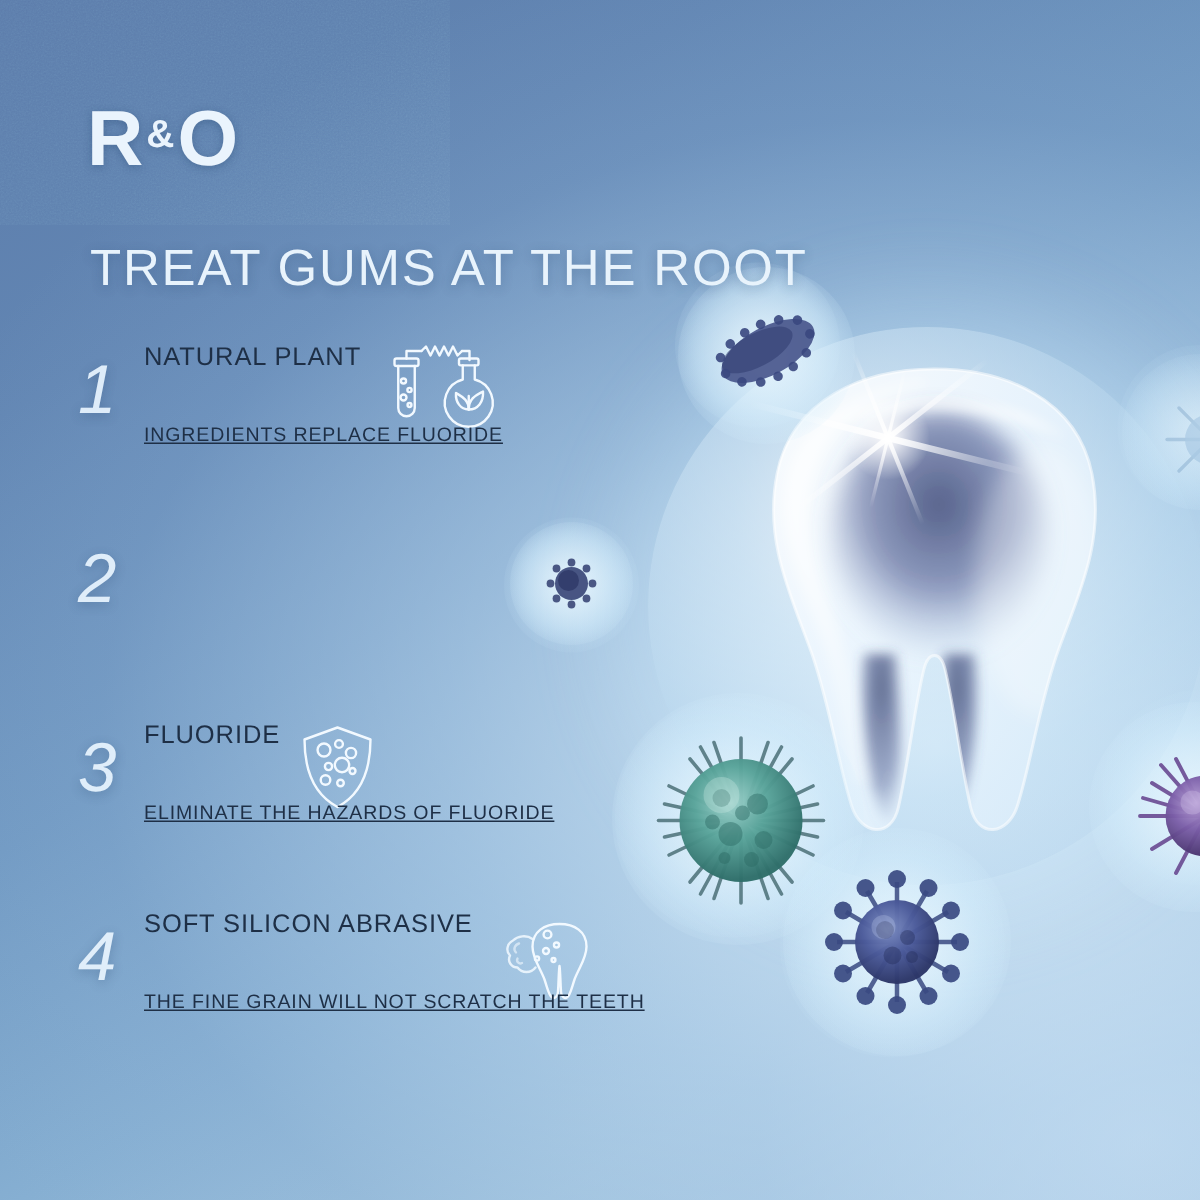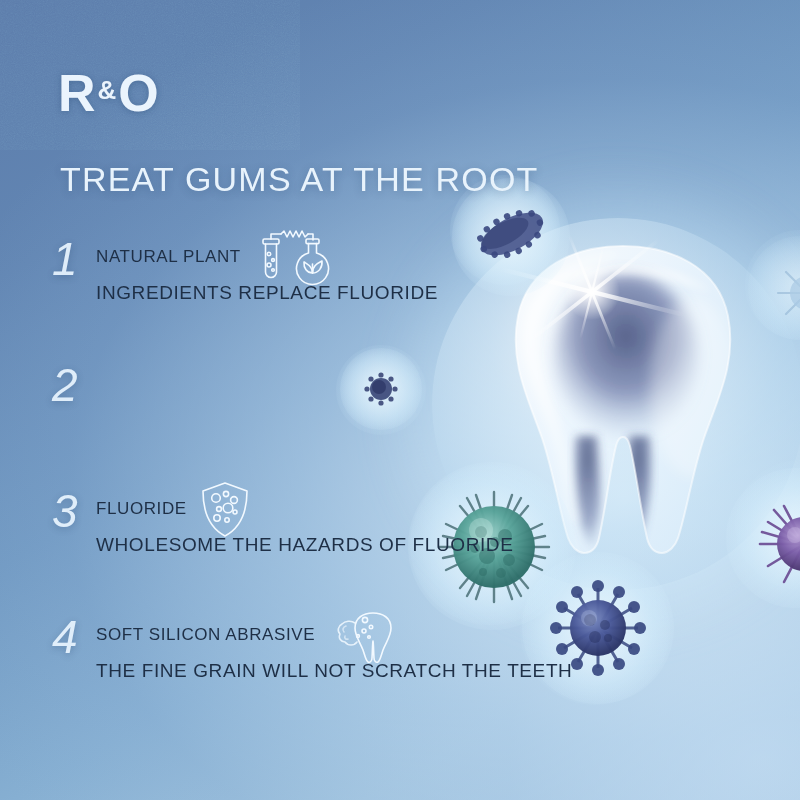--- a/index.html
+++ b/index.html
@@ -107,40 +107,41 @@
     user-select: none;
   }
   .feat-body {
     position: absolute;
     left: 48px;
     top: 0;
     width: 430px;
   }
   .feat-line1 {
     display: flex;
-    align-items: center;
+    align-items: flex-start;
     height: 58px;
   }
   .feat-title {
     color: #1e2f46;
     font-size: 17px;
     letter-spacing: 0.6px;
     white-space: nowrap;
   }
   .feat-icon {
     margin-left: 10px;
     flex: 0 0 auto;
     line-height: 0;
   }
   .feat-sub {
     color: #1e2f46;
-    font-size: 19px;
+    font-size: 13px;
     letter-spacing: 0.6px;
     margin-top: -4px;
     white-space: nowrap;
+    text-decoration: underline;
   }
 
   
   .microbe { position: absolute; pointer-events: none; }
   .halo {
     position: absolute;
     border-radius: 50%;
     background: radial-gradient(circle, rgba(236,249,255,0.80) 0%, rgba(213,238,252,0.45) 52%, rgba(200,230,250,0.0) 78%);
     pointer-events: none;
   }
@@ -489,21 +490,21 @@
               <circle cx="29" cy="16" r="2.6"></circle>
               <circle cx="37" cy="22" r="3.4"></circle>
               <circle cx="22" cy="31" r="2.4"></circle>
               <circle cx="31" cy="30" r="4.8"></circle>
               <circle cx="20" cy="40" r="3.2"></circle>
               <circle cx="30" cy="42" r="2.2"></circle>
               <circle cx="38" cy="34" r="2"></circle>
             </svg>
           </span>
         </div>
-        <div class="feat-sub">WHOLESOME THE HAZARDS OF FLUORIDE</div>
+        <div class="feat-sub">ELIMINATE THE HAZARDS OF FLUORIDE</div>
       </div>
     </div>
 
     <div class="feature">
       <div class="feat-num">4</div>
       <div class="feat-body">
         <div class="feat-line1">
           <span class="feat-title">SOFT SILICON ABRASIVE</span>
           <span class="feat-icon">
             <svg width="78" height="64" viewBox="0 0 78 64" fill="none" stroke="#f2f9ff" stroke-width="1.6" stroke-linecap="round" stroke-linejoin="round">

